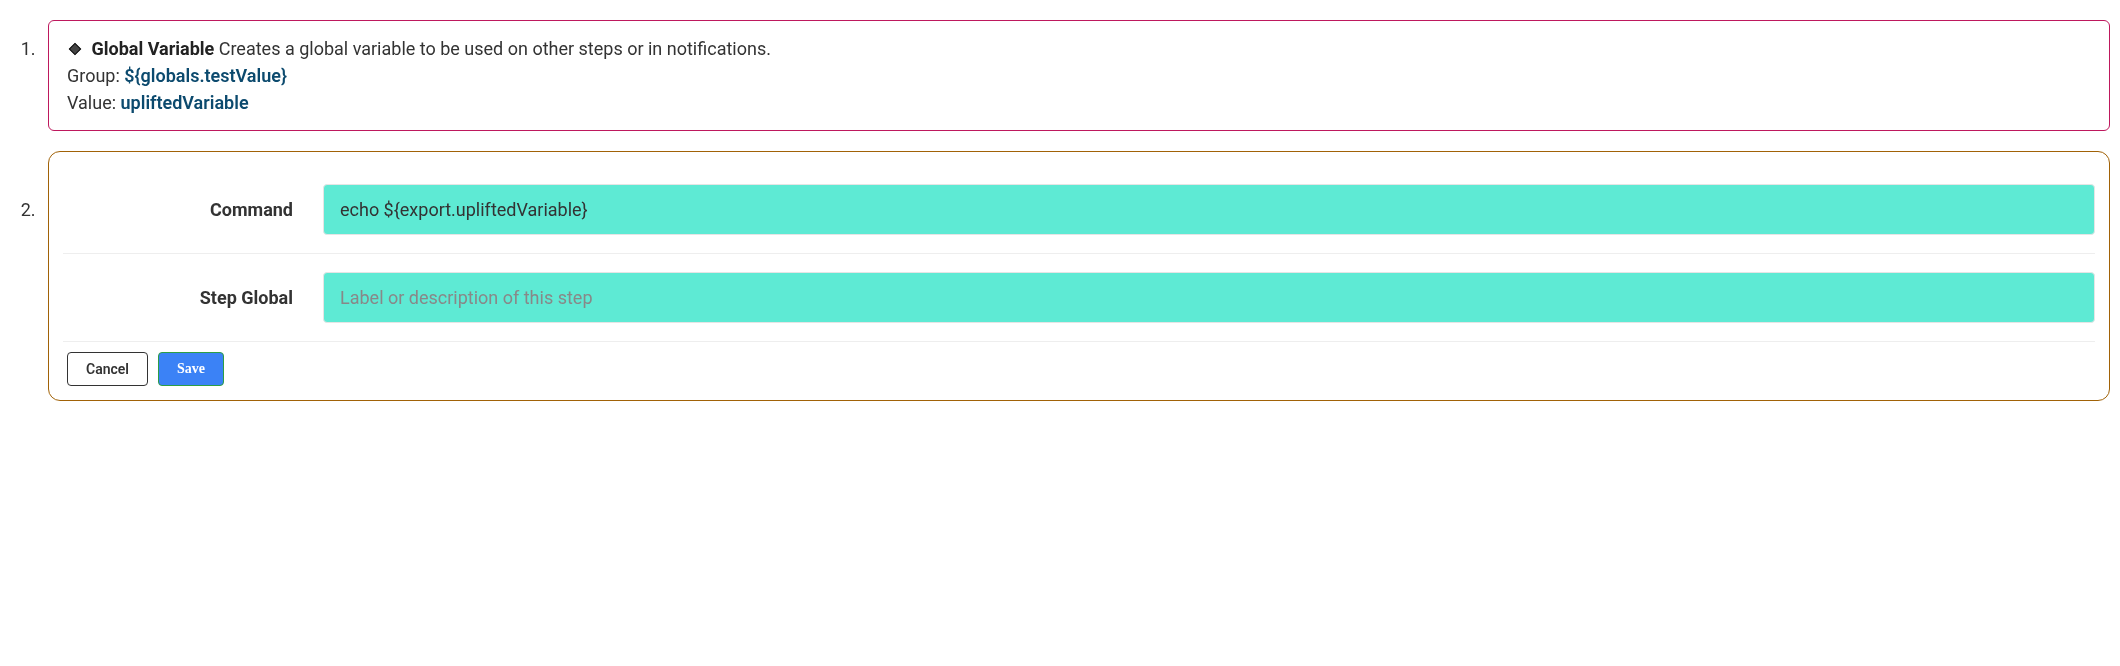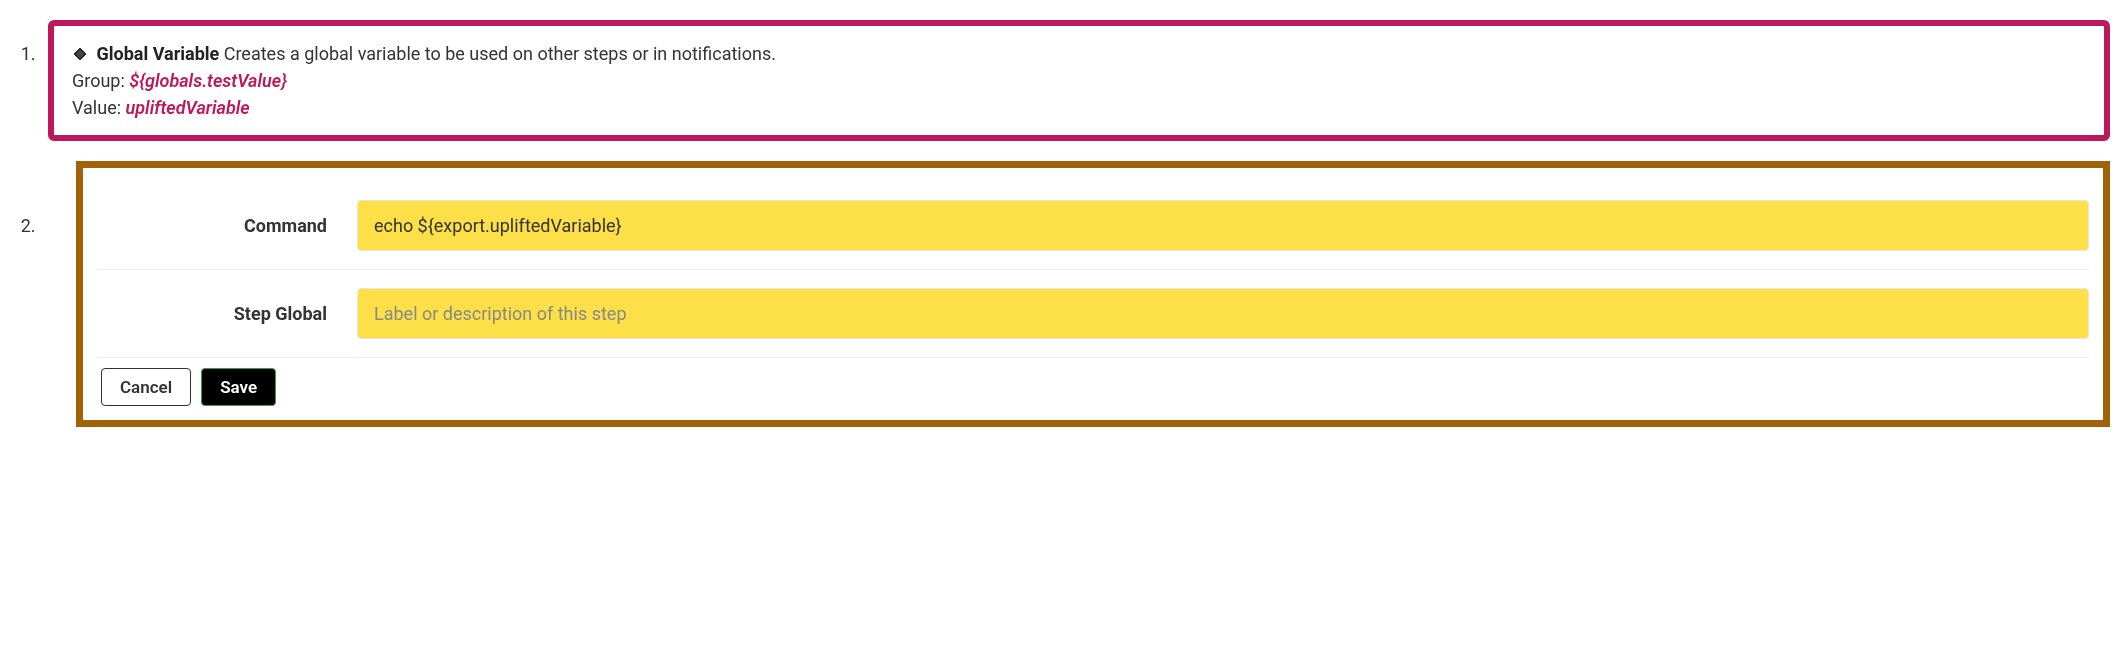--- a/index.html
+++ b/index.html
@@ -20,53 +20,51 @@
     }
     ol.steps > li {
       margin-bottom: 20px;
       padding-left: 8px;
     }
     ol.steps > li::marker {
       font-size: 18px;
       color: #333;
     }
     .card {
-      border: 6px solid #be185d;
+      border: 1px solid #be185d;
       border-radius: 6px;
       padding: 14px 18px;
       background: #fff;
     }
     .card-editor {
-      border: 7px solid #a16207;
-      border-radius: 0;
+      border: 1px solid #a16207;
+      border-radius: 12px;
       padding: 14px;
       background: #fff;
-      margin-left: 28px;
     }
     .step-header {
       font-size: 18px;
       line-height: 1.5;
     }
     .step-title {
       font-weight: 700;
       color: #222;
     }
     .step-desc {
       font-weight: 400;
       color: #333;
     }
     .step-field {
       font-size: 18px;
       line-height: 1.5;
       color: #333;
     }
     .step-field .value {
-      color: #be185d;
+      color: #0c4a6e;
       font-weight: 600;
-      font-style: italic;
     }
     .diamond-icon {
       display: inline-block;
       width: 16px;
       height: 16px;
       margin-right: 4px;
       vertical-align: -2px;
     }
     .form-row {
       display: flex;
@@ -87,50 +85,51 @@
     }
     .form-input-wrap {
       flex: 1;
     }
     .form-input {
       width: 100%;
       padding: 14px 16px;
       font-size: 18px;
       border: 1px solid #e5e5e5;
       border-radius: 4px;
-      background: #fde047;
+      background: #5eead4;
       color: #333;
       font-family: inherit;
     }
     .form-input::placeholder {
       color: #888;
     }
     .form-actions {
       display: flex;
       gap: 10px;
       padding-top: 10px;
       padding-left: 4px;
     }
     .btn {
       padding: 8px 18px;
-      font-size: 17px;
+      font-size: 14px;
       font-weight: 600;
       border-radius: 4px;
       cursor: pointer;
       font-family: inherit;
     }
     .btn-default {
       background: #fff;
       color: #333;
       border: 1px solid #333;
     }
     .btn-primary {
-      background: #000000;
+      background: #3b82f6;
       color: #fff;
       border: 1px solid #2e9e44;
+      font-family: Liberation Serif, serif;
     }
   </style>
 </head>
 <body>
 
 <ol class="steps">
   <li>
     <div class="card">
       <div class="step-header">
         <span class="diamond-icon">

